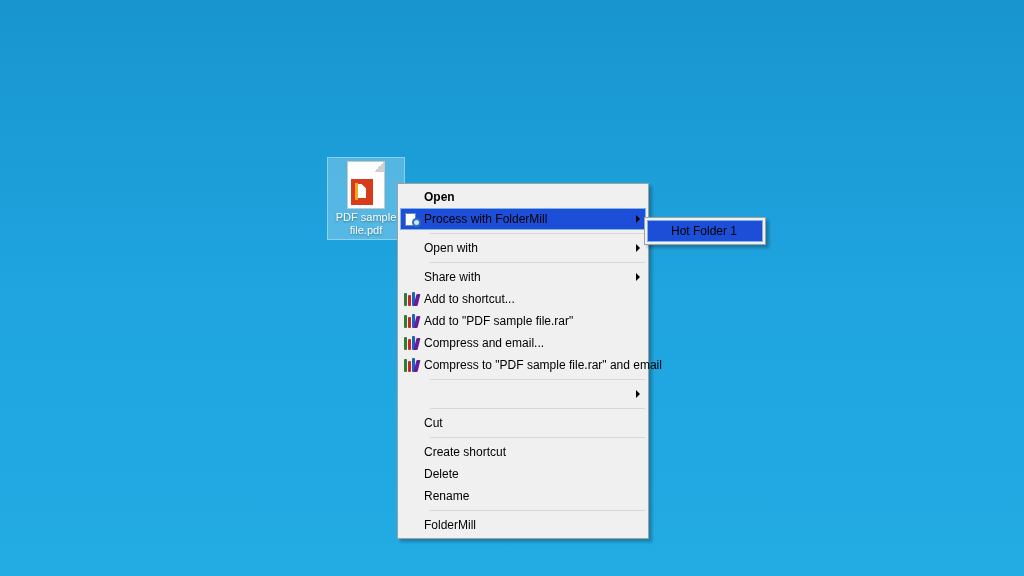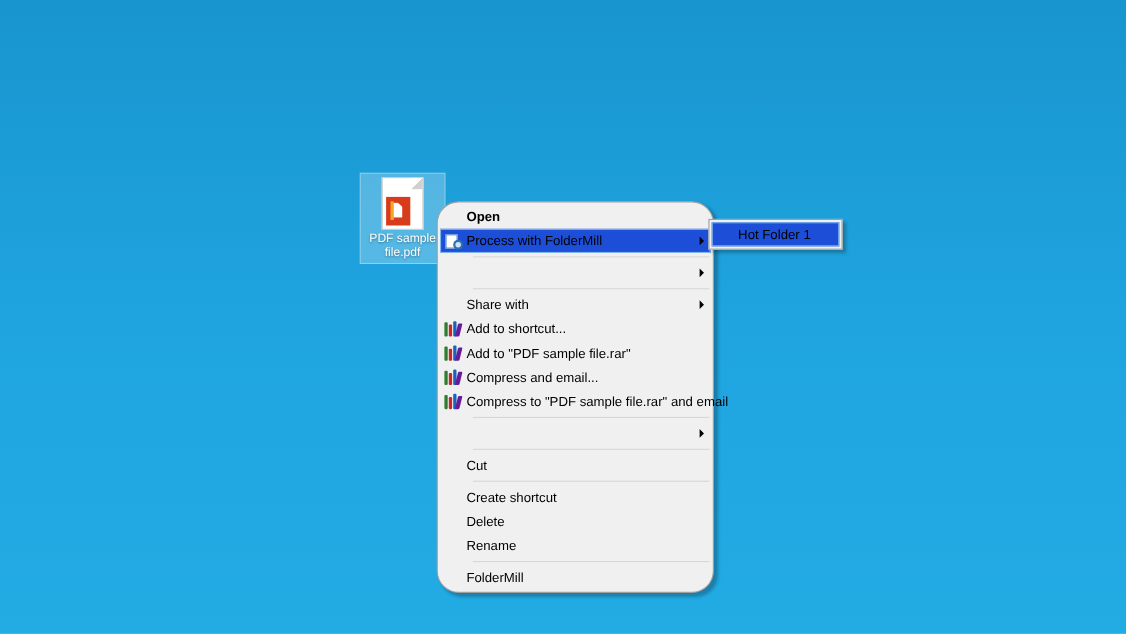--- a/index.html
+++ b/index.html
@@ -53,38 +53,39 @@
 <body>
 
 <div id="dicon" class="desktop-icon selected" style="left: 328px; top: 158px;">
   <div class="thumb">
     <div class="fold"></div>
       <div class="pdf"></div>
   </div>
   <div class="label">PDF sample file.pdf</div>
 </div>
 
-<div id="ctxmain" class="ctx main" style="left: 397px; top: 183px; border-radius: 20px;">
+<div id="ctxmain" class="ctx main" style="left: 397px; top: 183px;">
     <div class="row">
       <div class="ic"></div>
       <div class="tx bold">Open</div>
     </div>
     <div class="row hover">
       <div class="ic">
         <div class="fm">
           <div class="p"></div>
           <div class="g"></div>
         </div>
       </div>
       <div class="tx">Process with FolderMill</div>
       <div class="arw"></div>
     </div>
     <div class="sep"></div>
     <div class="row">
       <div class="ic"></div>
+      <div class="tx">Open with</div>
       <div class="arw"></div>
     </div>
     <div class="sep"></div>
     <div class="row">
       <div class="ic"></div>
       <div class="tx">Share with</div>
       <div class="arw"></div>
     </div>
     <div class="row">
       <div class="ic">
@@ -153,18 +154,18 @@
       <div class="ic"></div>
       <div class="tx">Rename</div>
     </div>
     <div class="sep"></div>
     <div class="row">
       <div class="ic"></div>
       <div class="tx">FolderMill</div>
     </div>
   </div>
 
-<div id="ctxsub" class="ctx sub" style="left: 644px; top: 199px;">
+<div id="ctxsub" class="ctx sub" style="left: 644px; top: 217px;">
     <div class="row hover">
       <div class="ic"></div>
       <div class="tx">Hot Folder 1</div>
     </div>
   </div>
 
 </body></html>

